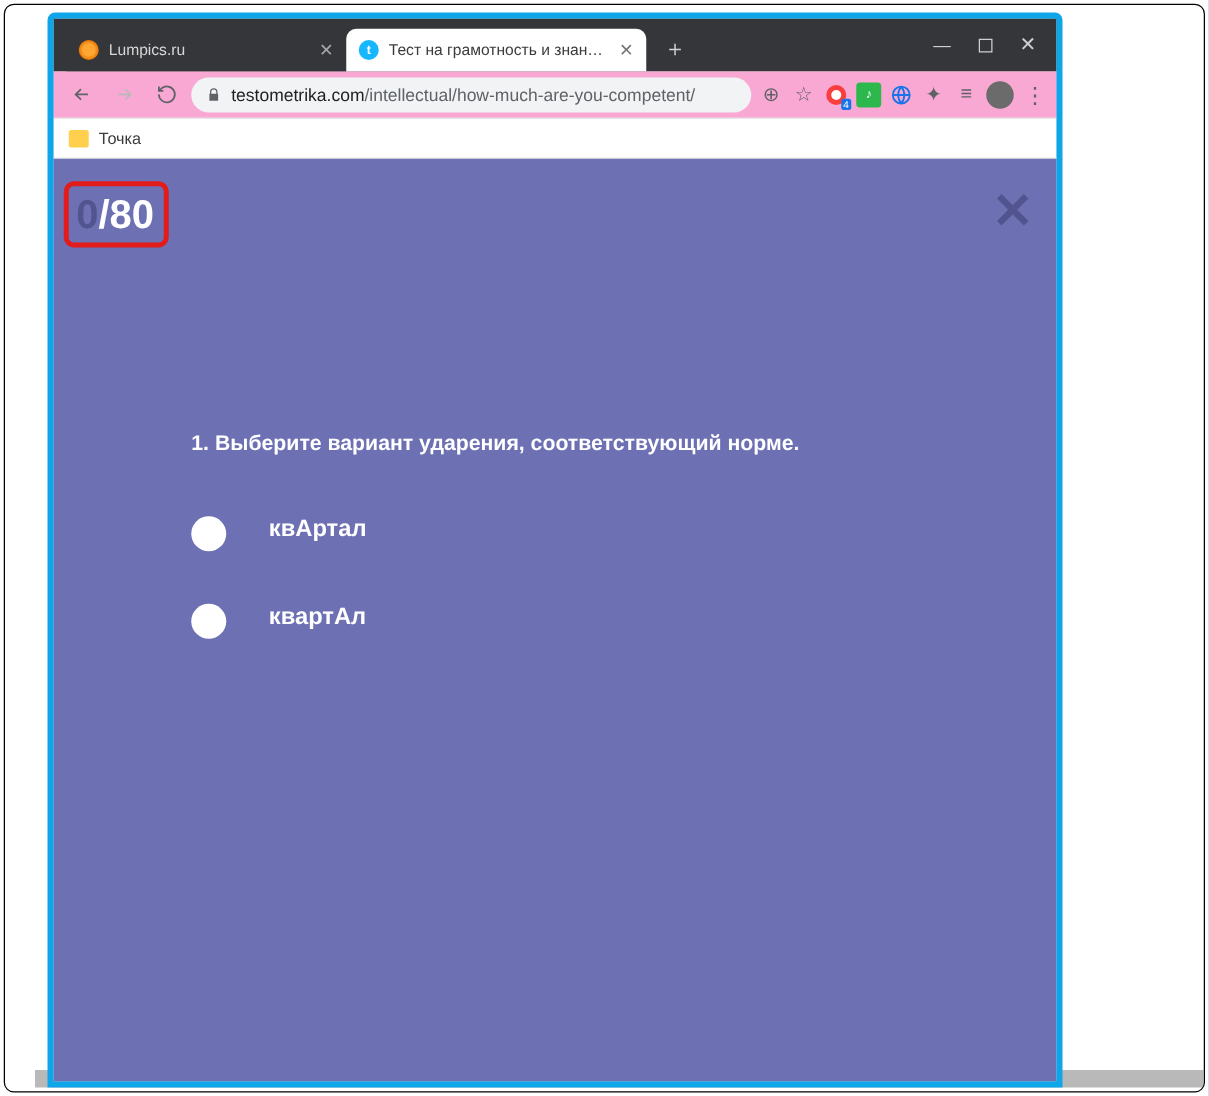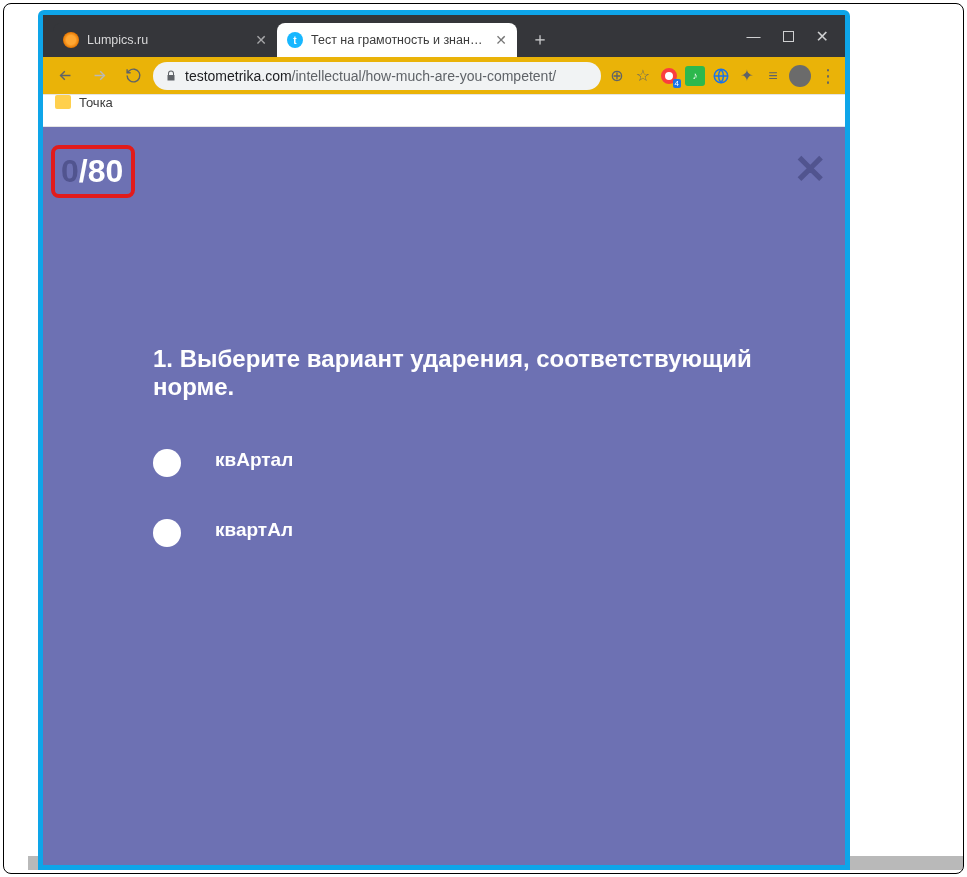--- a/index.html
+++ b/index.html
@@ -23,49 +23,49 @@
 .tab.inactive { color:#d7d7d8; background:#35363a; }
 .tab.active { background:#fff; color:#3b3b3b; }
 .tab .favicon { width:16px; height:16px; border-radius:50%; flex-shrink:0; }
 .tab.inactive .favicon { background: radial-gradient(circle,#ffa733 40%, #e67600 70%); }
 .tab.active .favicon { background:#17b7ff; display:flex; align-items:center; justify-content:center; color:#fff; font-size:10px; font-weight:bold; }
 .tab .tab-title { white-space:nowrap; overflow:hidden; text-overflow:ellipsis; flex:1; }
 .tab .tab-close { color:inherit; opacity:.7; font-size:14px; padding-left:4px; cursor:pointer; }
 .newtab { color:#cfd0d1; font-size:18px; padding:0 14px 6px; cursor:pointer; }
 
 
-.addr { height:38px; background:#eab308; border-bottom:1px solid #e4e4e4; display:flex; align-items:center; padding:0 8px; gap:6px; }
+.addr { height:38px; background:#f9a8d4; border-bottom:1px solid #e4e4e4; display:flex; align-items:center; padding:0 8px; gap:6px; }
 .nav-btn { width:28px; height:28px; display:flex; align-items:center; justify-content:center; color:#5f6368; border-radius:50%; cursor:pointer; }
 .nav-btn.disabled { color:#b9b9b9; }
 .nav-btn svg { width:17px; height:17px; }
 .omni { flex:1; height:28px; background:#f1f3f4; border-radius:14px; display:flex; align-items:center; padding:0 12px; gap:8px; color:#5f6368; font-size:14px; }
 .omni .lock { width:12px; height:12px; }
 .omni .url { color:#202124; }
 .addr .ext { width:20px; height:20px; display:flex; align-items:center; justify-content:center; color:#5f6368; }
 .ext.green { background:#2db84d; color:#fff; border-radius:3px; font-size:10px; font-weight:bold; }
 .ext.opera { position:relative; }
 .ext.opera .base { width:16px;height:16px;border-radius:50%;background:#fff;border:4px solid #fa3e3e; box-sizing:border-box;}
 .ext.opera .badge { position:absolute; bottom:-2px; right:-2px; background:#1a73e8; color:#fff; font-size:8px; padding:0 2px; border-radius:2px; }
 .ext.globe { color:#1a73e8; }
 .avatar { width:22px; height:22px; border-radius:50%; background:#6b6b6b; }
 .menu-dots { font-size:18px; letter-spacing:-2px; color:#5f6368; }
 
 
-.bookmarks { height:32px; background:#fff; border-bottom:1px solid #e4e4e4; display:flex; align-items:flex-start; padding:0 12px; gap:8px; font-size:13px; color:#3b3b3b; }
+.bookmarks { height:32px; background:#fff; border-bottom:1px solid #e4e4e4; display:flex; align-items:center; padding:0 12px; gap:8px; font-size:13px; color:#3b3b3b; }
 .bm-icon { width:16px; height:14px; background:#ffd04d; border-radius:2px; }
 
 
 .content { flex:1; background:#6d71b3; position:relative; color:#fff; }
 .counter-wrap { position:absolute; left:8px; top:18px; border:4px solid #e21b1b; border-radius:8px; padding:4px 8px 4px 6px; }
 .counter { font-size:32px; font-weight:bold; display:flex; align-items:baseline; }
 .counter .cur { color:#51548f; }
 .counter .rest { color:#fff; }
 .close-x { position:absolute; right:18px; top:22px; color:#51548f; font-size:40px; font-weight:bold; cursor:pointer; line-height:1; }
 .question { position:absolute; left:110px; top:218px; right:60px; }
-.q-text { font-size:24px; font-weight:bold; margin-bottom:48px; }
+.q-text { font-size:17px; font-weight:bold; margin-bottom:48px; }
 .option { display:flex; align-items:flex-start; gap:34px; margin-bottom:42px; cursor:pointer; }
 .radio { width:28px; height:28px; background:#fff; border-radius:50%; flex-shrink:0; }
 .opt-label { font-size:19px; font-weight:bold; }
 
 
 .shadow { position:absolute; left:24px; right:0; bottom:3px; height:14px; background:#747474; opacity:.5; }
 </style>
 </head>
 <body>
 

